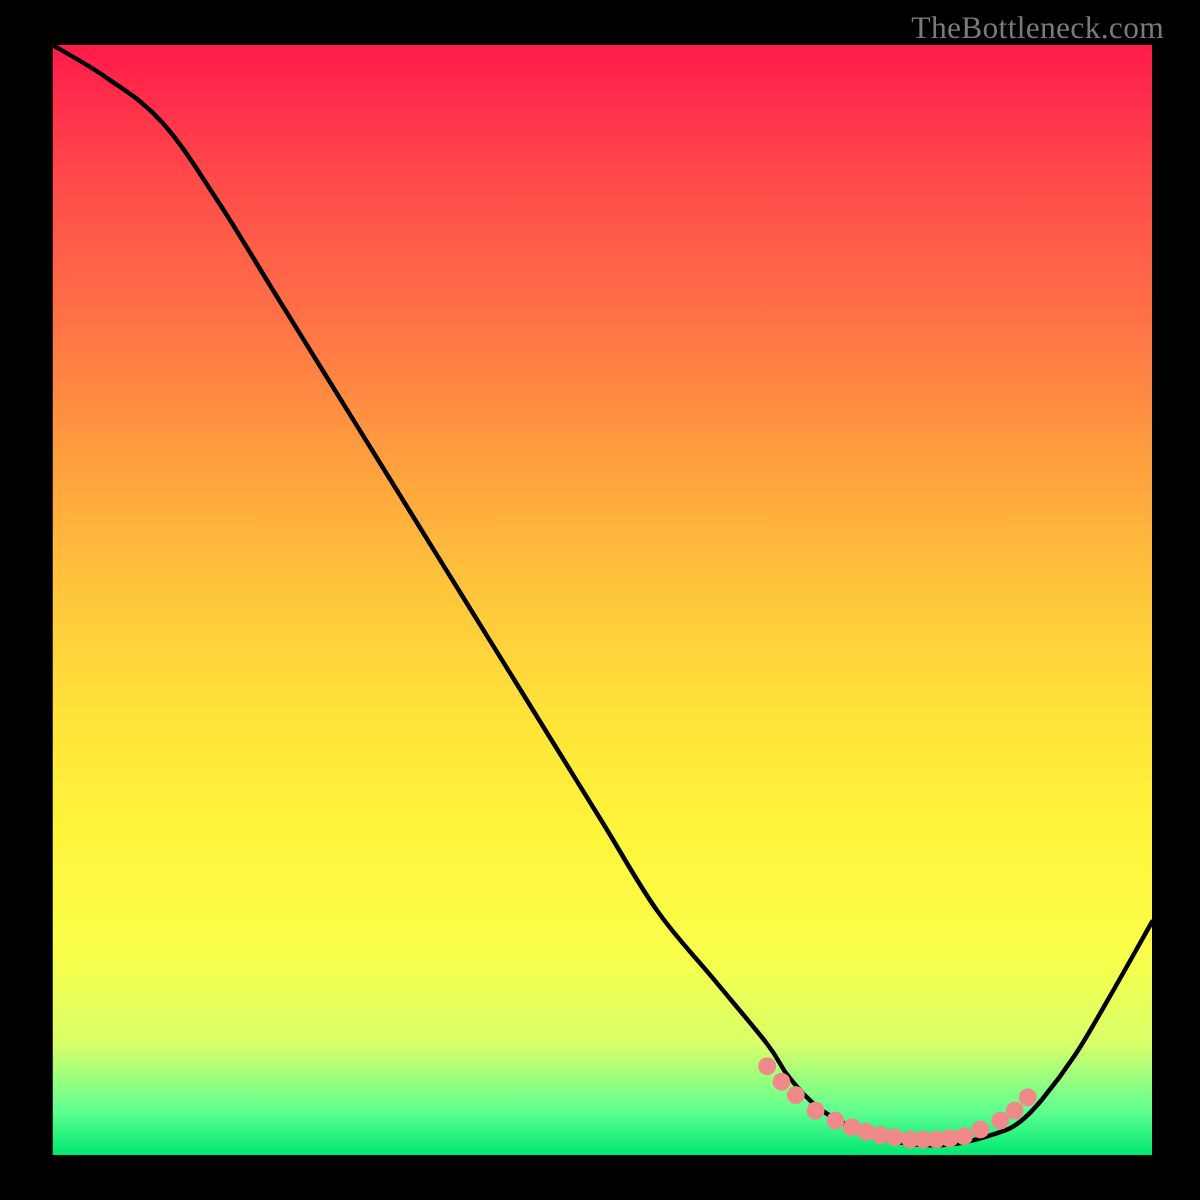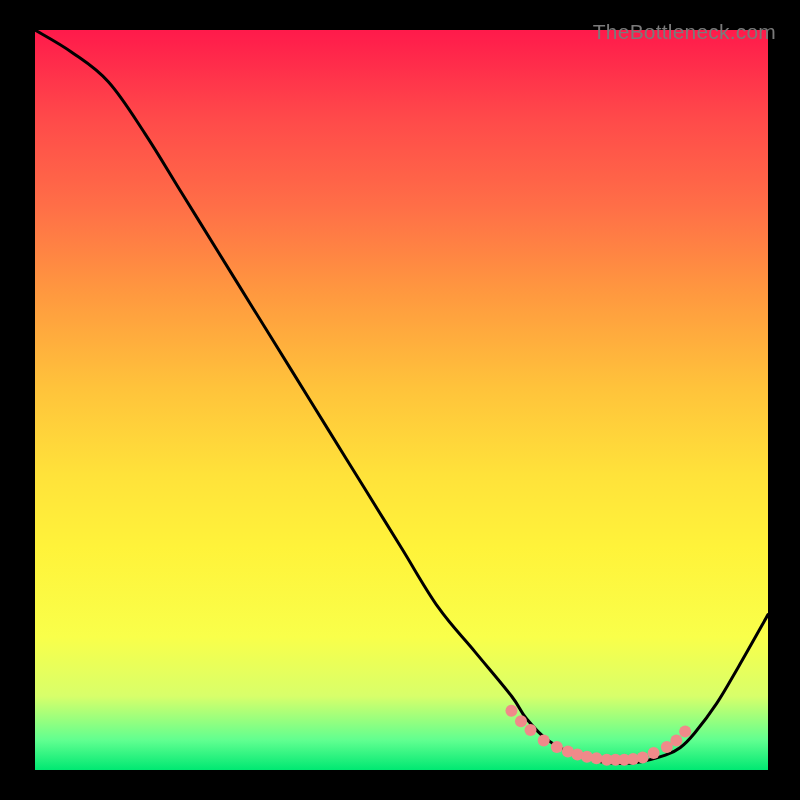--- a/index.html
+++ b/index.html
@@ -39,27 +39,28 @@
       #ffe23a 60%,
       #fff33a 70%,
       #f9ff4a 82%,
       #d8ff6a 90%,
       #60ff90 96%,
       #00e872 100%
     );
   }
   .watermark {
     position: absolute;
-    top: 20px;
+    top: 6px;
     right: 24px;
     color: #7a7a7a;
     font-size: 21px;
     font-weight: 500;
     letter-spacing: 0.2px;
     z-index: 5;
+    font-family: Liberation Serif, serif;
   }
   svg {
     position: absolute;
     inset: 0;
     z-index: 2;
   }
 </style>
 </head>
 <body>
 

